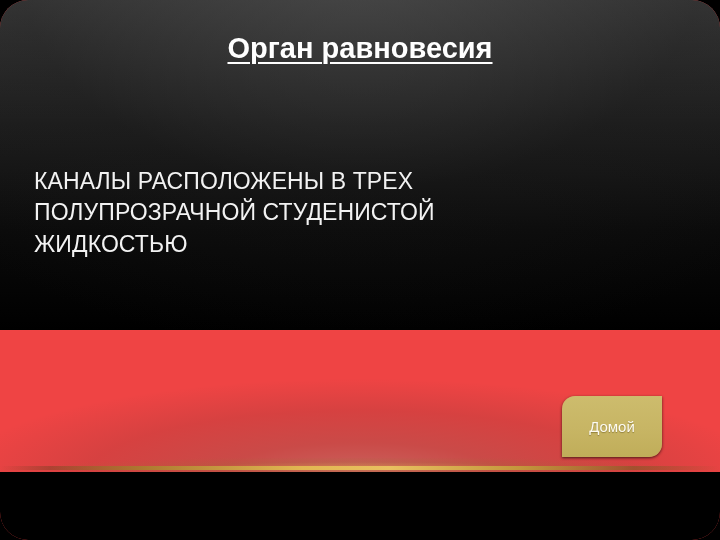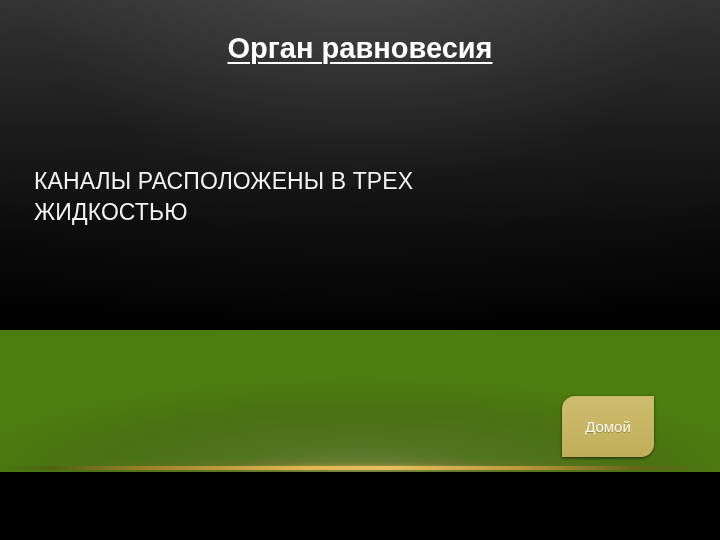--- a/index.html
+++ b/index.html
@@ -7,22 +7,23 @@
     margin: 0;
     padding: 0;
     background: #000;
   }
 
   #slide {
     position: relative;
     width: 720px;
     height: 540px;
     overflow: hidden;
-    background: #4d7c0f;
+    background: #ef4444;
     font-family: "Liberation Sans", "DejaVu Sans", sans-serif;
+    border-radius: 28px;
     -webkit-font-smoothing: antialiased;
   }
 
   
 
   
   .bg-top-wash {
     position: absolute;
     left: 0; top: 0;
     width: 720px; height: 330px;
@@ -149,21 +150,21 @@
   }
   .body-line {
     white-space: nowrap;
   }
 
   
   .home-button {
     position: absolute;
     left: 562px;
     top: 396px;
-    width: 92px;
+    width: 100px;
     height: 61px;
     background: #c9b868;
     background: linear-gradient(to bottom, #cdbc6d 0%, #c7b564 55%, #c0ad59 100%);
     border-radius: 13px 0px 13px 0px;
     box-shadow: 0 1px 3px rgba(0,0,0,0.65);
     display: flex;
     align-items: center;
     justify-content: center;
     cursor: pointer;
     box-sizing: border-box;
@@ -188,20 +189,21 @@
   <div class="bg-gold-bloom"></div>
   <div class="bg-gold-rule"></div>
   <div class="bg-bottom-black"></div>
 
   <div class="content">
 
     <div class="slide-title"><span class="ul">Орган равновесия</span></div>
 
     <div class="body-block">
       <div class="body-line">КАНАЛЫ РАСПОЛОЖЕНЫ В ТРЕХ</div>
+      <div class="body-line">ПОЛУПРОЗРАЧНОЙ СТУДЕНИСТОЙ</div>
       <div class="body-line">ЖИДКОСТЬЮ</div>
     </div>
 
     <div class="home-button">
       <span class="home-button-label">Домой</span>
     </div>
 
   </div>
 </div>
 

